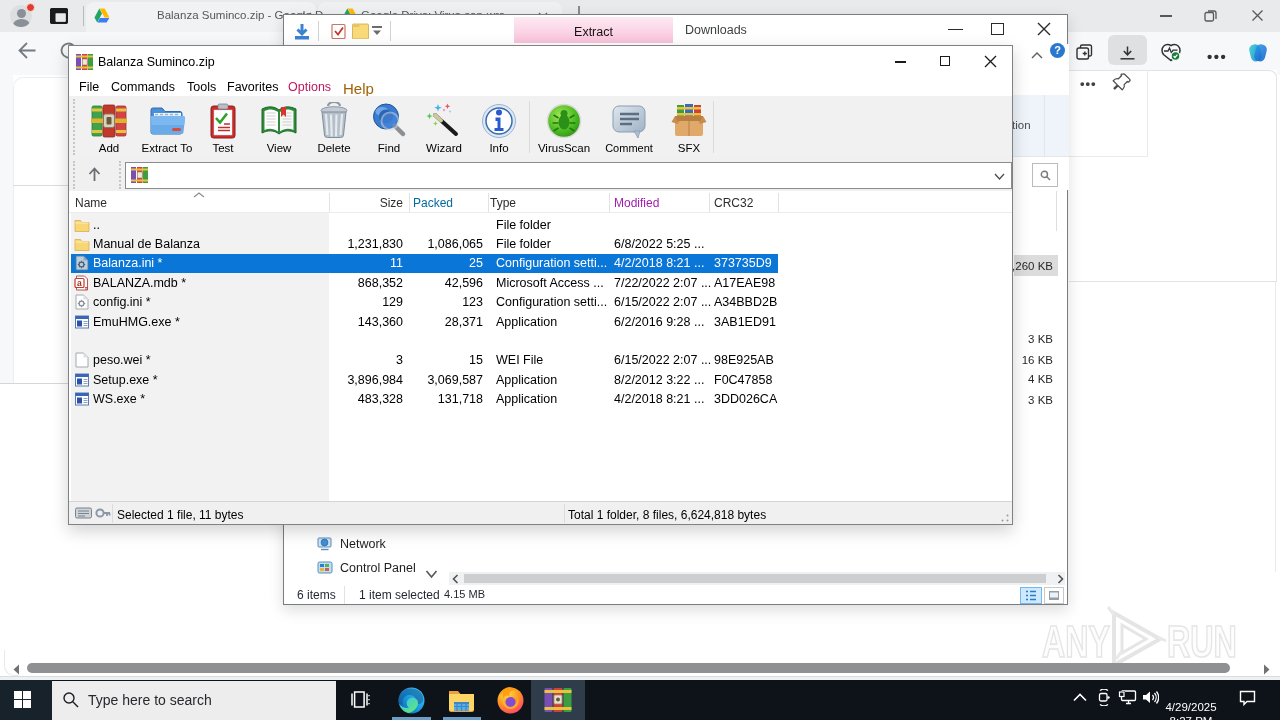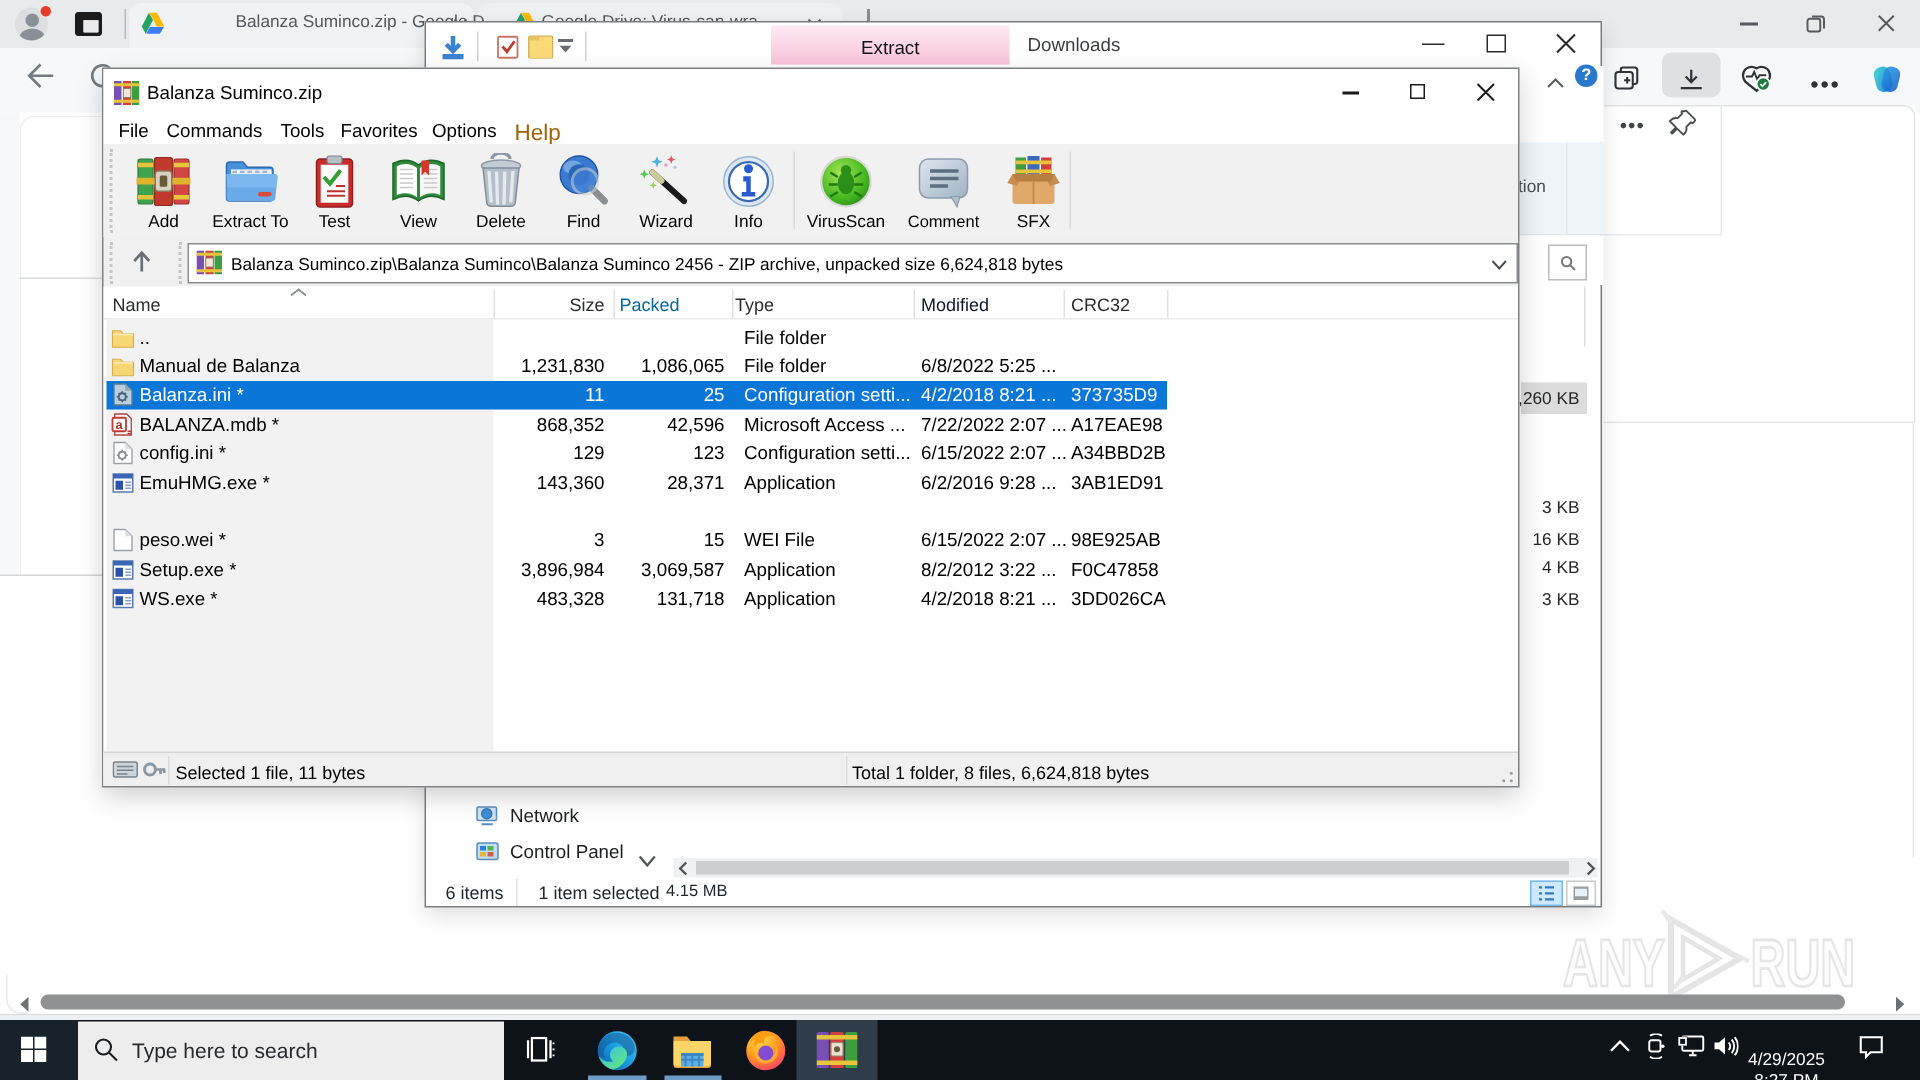--- a/index.html
+++ b/index.html
@@ -261,21 +261,21 @@
   <div class="abs" style="left:826px;top:15px;width:11px;height:1.5px;background:#1a1a1a;"></div>
   <div class="abs" style="left:871px;top:10px;width:10px;height:10px;border:1.4px solid #1a1a1a;"></div>
   <svg class="abs" style="left:915px;top:9px;" width="13" height="13" viewBox="0 0 13 13">
       <path d="M1 1 L12 12 M12 1 L1 12" stroke="#1a1a1a" stroke-width="1.3"></path>
     </svg>
 
   <div class="abs" style="left:10px;top:34px;font-size:12.5px;color:#000;">File</div>
   <div class="abs" style="left:42px;top:34px;font-size:12.5px;color:#000;">Commands</div>
   <div class="abs" style="left:118px;top:34px;font-size:12.5px;color:#000;">Tools</div>
   <div class="abs" style="left:158px;top:34px;font-size:12.5px;color:#000;">Favorites</div>
-  <div class="abs" style="left:219px;top:34px;font-size:12.5px;color:#000000;">Options</div>
+  <div class="abs" style="left:219px;top:34px;font-size:12.5px;color:#be185d;">Options</div>
   <div class="abs" style="left:274px;top:34px;font-size:15px;color:#a16207;">Help</div>
 
   <div class="abs" style="left:0;top:50px;width:943px;height:62px;background:#f1f1f2;"></div>
   <div class="abs" style="left:4px;top:53px;width:0;height:56px;border-left:2px dotted #c6c6c6;"></div>
   <div class="abs" style="left:460px;top:55px;width:1px;height:52px;background:#dadada;"></div>
   <div class="abs" style="left:644px;top:55px;width:1px;height:52px;background:#dadada;"></div>
 
   <svg class="abs" style="left:21px;top:56px;" width="38" height="38" viewBox="0 0 38 38">
     <rect x="2" y="4" width="10" height="30" rx="1.5" fill="#3fa34d" stroke="#2c7a38" stroke-width="0.8"></rect>
     <rect x="13" y="3" width="12" height="32" rx="1.5" fill="#c0392b" stroke="#8e2a20" stroke-width="0.8"></rect>
@@ -406,35 +406,34 @@
   <div class="abs" style="left:50px;top:115px;width:0;height:28px;border-left:2px dotted #c6c6c6;"></div>
   <div class="abs" style="left:56px;top:116px;width:887px;height:27px;background:#fff;border:1px solid #898c8f;"></div>
   <svg class="abs" style="left:62px;top:121px;" width="17" height="16" viewBox="0 0 17 16">
     <rect x="0" y="0" width="5" height="16" fill="#7a4fb5"></rect>
       <rect x="6" y="0" width="5.5" height="16" fill="#d23f3f"></rect>
       <rect x="12" y="0" width="5" height="16" fill="#3d9e41"></rect>
     <rect x="0" y="1.5" width="17" height="2" fill="#e8c33c"></rect>
       <rect x="0" y="12.5" width="17" height="2" fill="#e8c33c"></rect>
     <rect x="6.2" y="5" width="5" height="6" fill="#efe8d8" stroke="#8a7a5a" stroke-width="0.6"></rect>
   </svg>
-  <div class="abs" style="left:85px;top:125px;font-size:11.5px;color:#000;white-space:nowrap;">Balanza Suminco.zip\Balanza Suminco\Balanza Suminco 2456 - ZIP archive, unpacked size 6,624,818 bytes</div>
   <svg class="abs" style="left:925px;top:127px;" width="11" height="7" viewBox="0 0 11 7">
       <path d="M1 1 L5.5 6 L10 1" fill="none" stroke="#4a4d50" stroke-width="1.3"></path>
     </svg>
 
   <div class="abs" style="left:0;top:145px;width:943px;height:333px;background:#fff;"></div>
   <div class="abs" style="left:2px;top:167px;width:258px;height:288px;background:#f2f2f3;"></div>
   <svg class="abs" style="left:124px;top:146px;" width="12" height="6" viewBox="0 0 12 6">
       <path d="M1 5 L6 1 L11 5" fill="none" stroke="#8a8d90" stroke-width="1.2"></path>
     </svg>
   <div class="abs" style="left:6px;top:150px;font-size:12px;color:#2a2c2e;">Name</div>
   <div class="abs" style="left:254px;top:150px;width:80px;text-align:right;font-size:12px;color:#2a2c2e;">Size</div>
   <div class="abs" style="left:324px;top:150px;width:80px;text-align:center;font-size:12px;color:#0369a1;">Packed</div>
   <div class="abs" style="left:421px;top:150px;font-size:12px;color:#2a2c2e;">Type</div>
-  <div class="abs" style="left:545px;top:150px;font-size:12px;color:#0f172a;">Modified</div>
+  <div class="abs" style="left:545px;top:150px;font-size:12px;color:#a21caf;">Modified</div>
   <div class="abs" style="left:645px;top:150px;font-size:12px;color:#2a2c2e;">CRC32</div>
   <div class="abs" style="left:260px;top:147px;width:1px;height:19px;background:#e2e2e2;"></div>
   <div class="abs" style="left:340px;top:147px;width:1px;height:19px;background:#e2e2e2;"></div>
   <div class="abs" style="left:419px;top:147px;width:1px;height:19px;background:#e2e2e2;"></div>
   <div class="abs" style="left:540px;top:147px;width:1px;height:19px;background:#e2e2e2;"></div>
   <div class="abs" style="left:640px;top:147px;width:1px;height:19px;background:#e2e2e2;"></div>
   <div class="abs" style="left:709px;top:147px;width:1px;height:19px;background:#e2e2e2;"></div>
   <div class="abs" style="left:0;top:166px;width:943px;height:1px;background:#ececec;"></div>
 
   <div class="fr" style="top:169px;">

